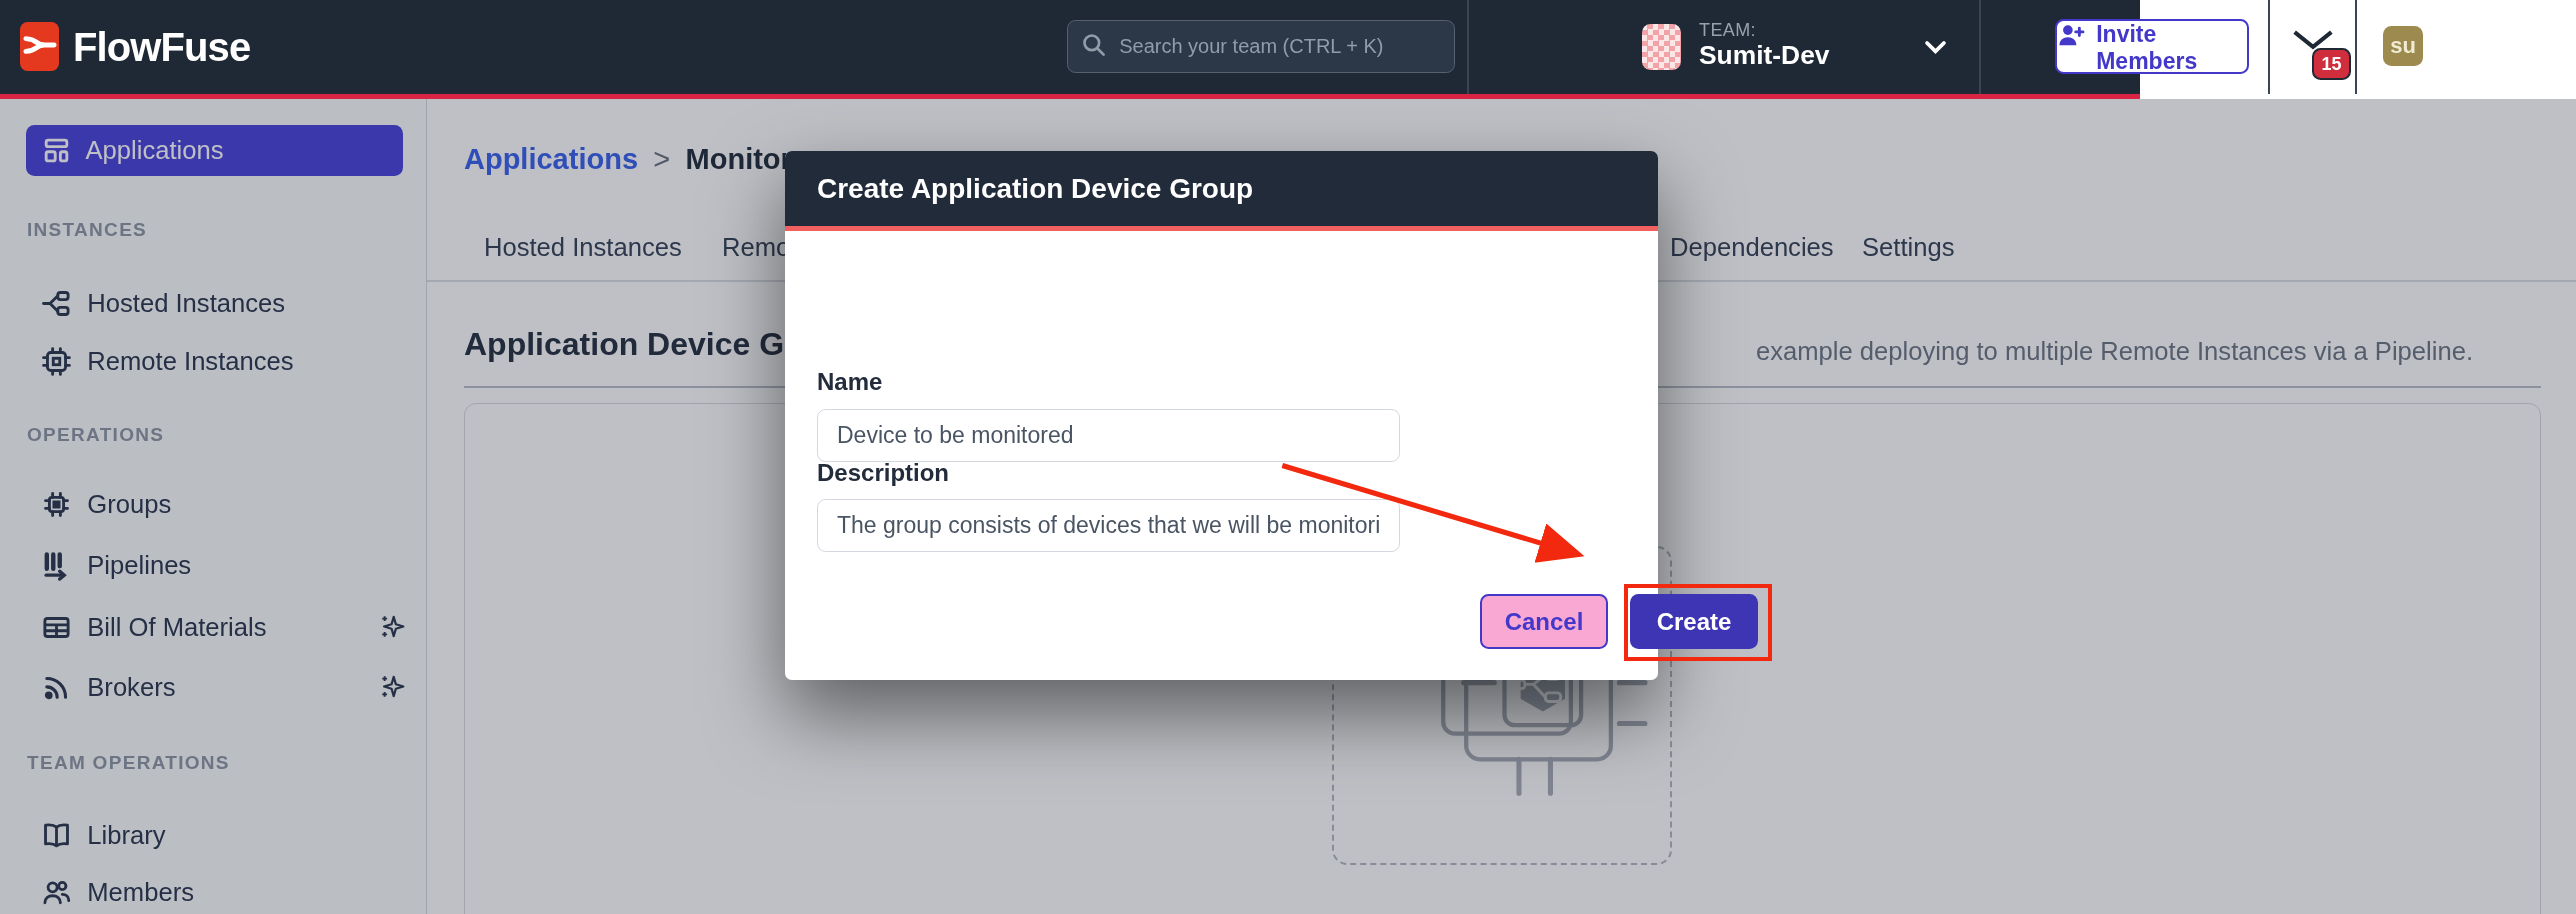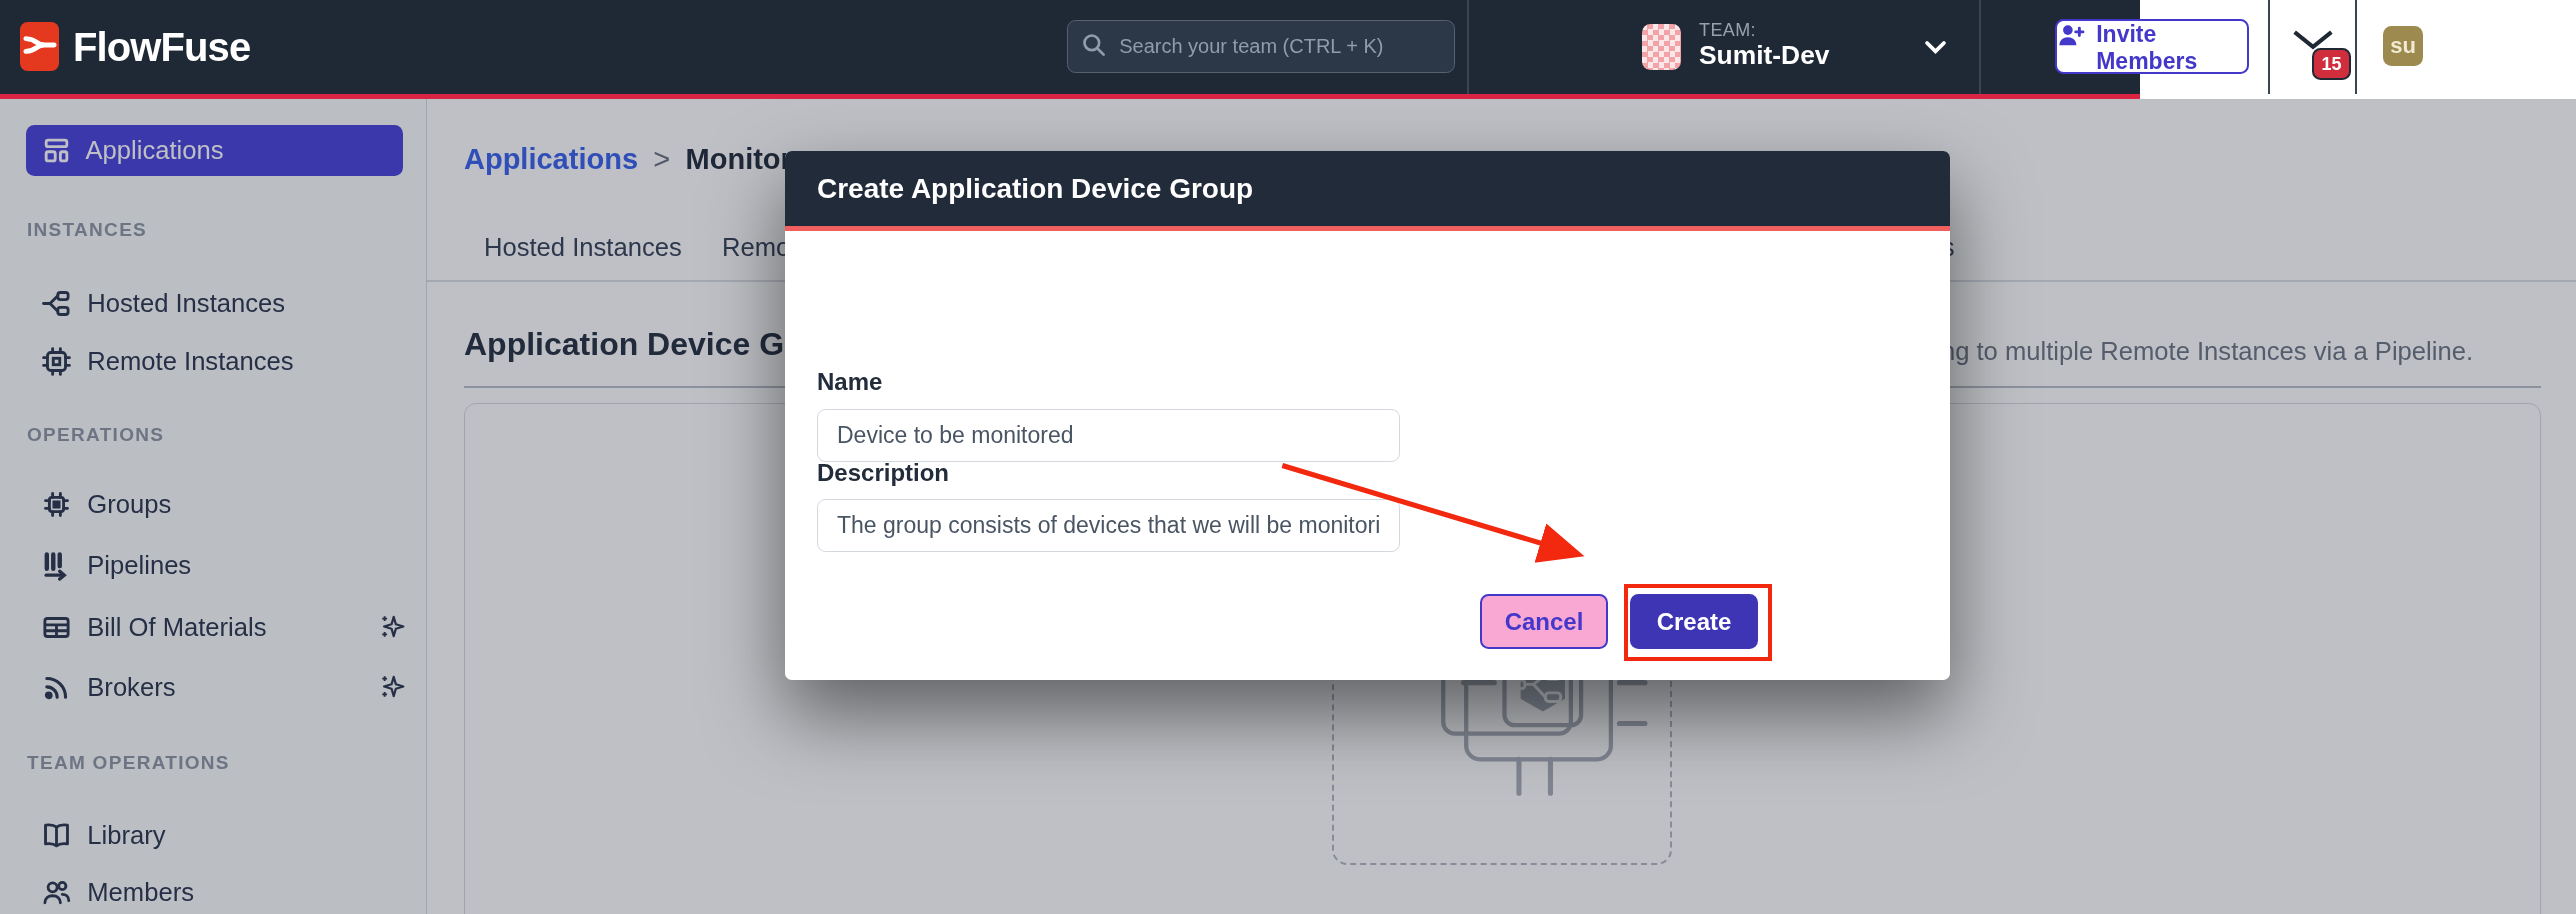--- a/index.html
+++ b/index.html
@@ -39,21 +39,21 @@
   .tab{position:absolute;top:134px;font-size:25.6px;color:#39455a;white-space:nowrap;cursor:pointer;}
   .tab-underline{position:absolute;left:0;right:0;top:181px;height:1.7px;background:#dcdfe4;}
   .page-heading{position:absolute;left:37px;top:227px;font-size:32px;font-weight:bold;color:#2a3444;white-space:nowrap;}
   .page-desc{position:absolute;right:103px;top:238px;font-size:25.6px;color:#6f7886;white-space:nowrap;}
   .heading-divider{position:absolute;left:37px;right:35px;top:287px;height:1.7px;background:#b9bfc9;}
   .panel{position:absolute;left:37px;top:304px;width:2077px;height:613px;border:1.7px solid #d8dbe0;border-radius:12px;box-sizing:border-box;}
   .dashed-box{position:absolute;left:867px;top:142px;width:340px;height:319px;border:2.6px dashed #b3b8c2;border-radius:15.3px;box-sizing:border-box;}
 
   
   .overlay{position:absolute;left:0;top:99px;right:0;bottom:0;background:rgba(16,24,40,.27);z-index:50;}
-  .modal{position:absolute;left:785px;top:151px;width:1165px;height:529px;z-index:100;border-radius:6.8px;box-shadow:0 34px 77px rgba(0,0,0,.5);background:#fff;}
+  .modal{position:absolute;left:785px;top:151px;width:873px;height:529px;z-index:100;border-radius:6.8px;box-shadow:0 34px 77px rgba(0,0,0,.5);background:#fff;}
   .modal-header{position:absolute;left:0;top:0;right:0;height:75px;background:#212b3a;border-radius:6.8px 6.8px 0 0;display:flex;align-items:center;padding-left:32px;box-sizing:border-box;color:#fff;font-size:28px;font-weight:bold;}
   .modal-redline{position:absolute;left:0;right:0;top:75px;height:5.1px;background:var(--modal-red-line,#f25f5f);}
   .modal-bodytext{position:absolute;left:32px;top:116px;font-size:25.6px;color:#2d3848;}
   .field-label{position:absolute;left:32px;font-size:24px;font-weight:bold;color:#222c3b;}
   .field-input{position:absolute;left:32px;width:583px;height:53px;border:1.7px solid #d3d7de;border-radius:8.5px;box-sizing:border-box;padding:0 19px;font-size:23px;color:#4a5564;font-family:"Liberation Sans",sans-serif;white-space:nowrap;overflow:hidden;outline:none;margin-top:12px;}
   .btn{position:absolute;top:443px;width:128px;height:55px;border-radius:8.5px;font-size:24px;font-weight:bold;display:flex;align-items:center;justify-content:center;box-sizing:border-box;cursor:pointer;}
   .btn-cancel{left:695px;background:#f9a8d4;border:2.6px solid var(--accent-indigo,#4338ca);color:var(--accent-indigo,#4338ca);}
   .btn-create{left:845px;background:var(--create-indigo,#3e35b5);color:#fff;border:none;}
 
   

